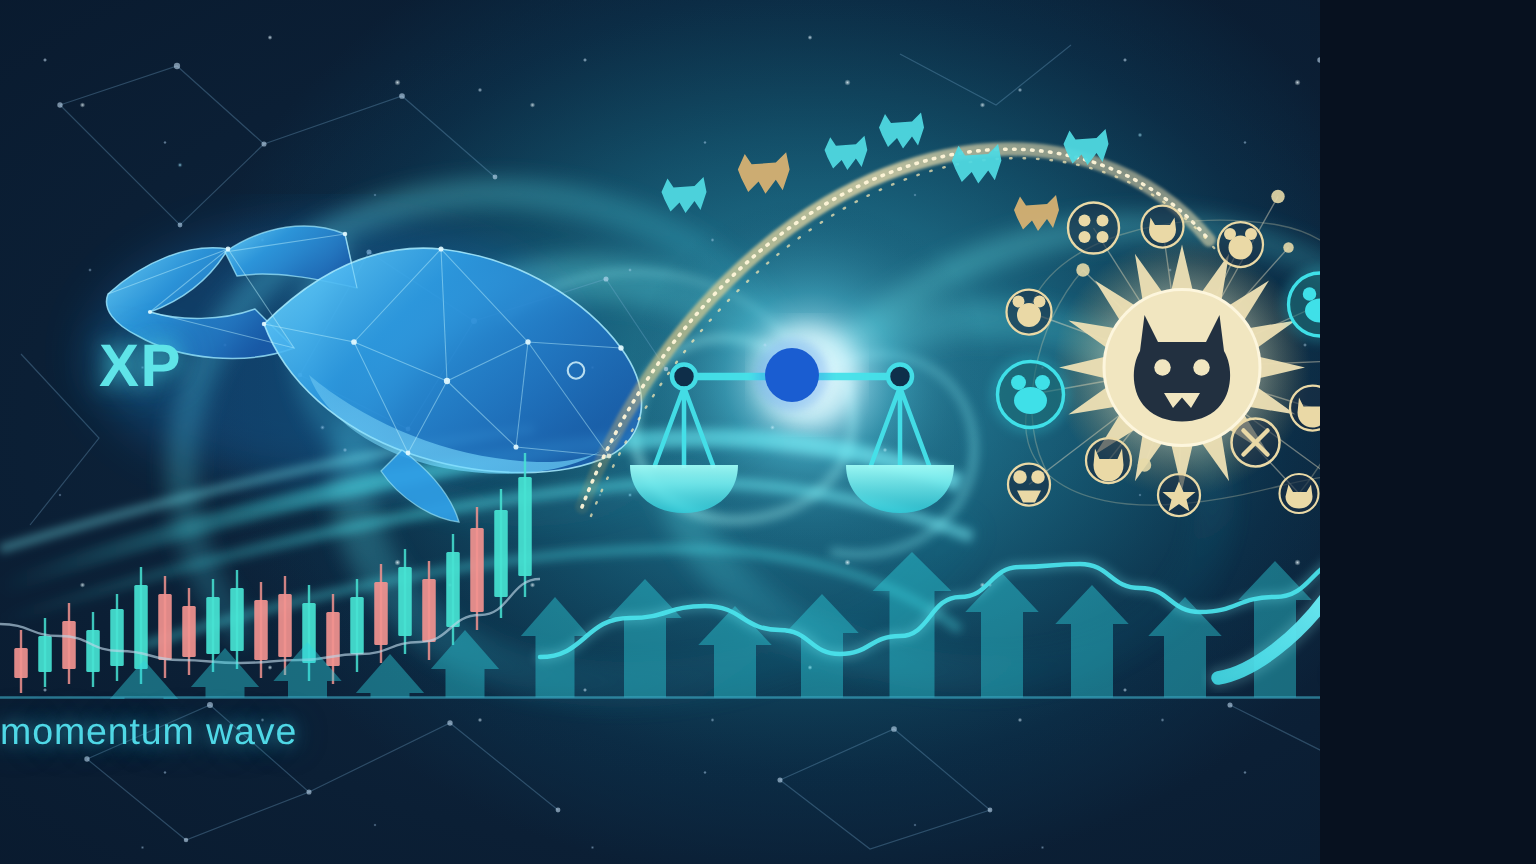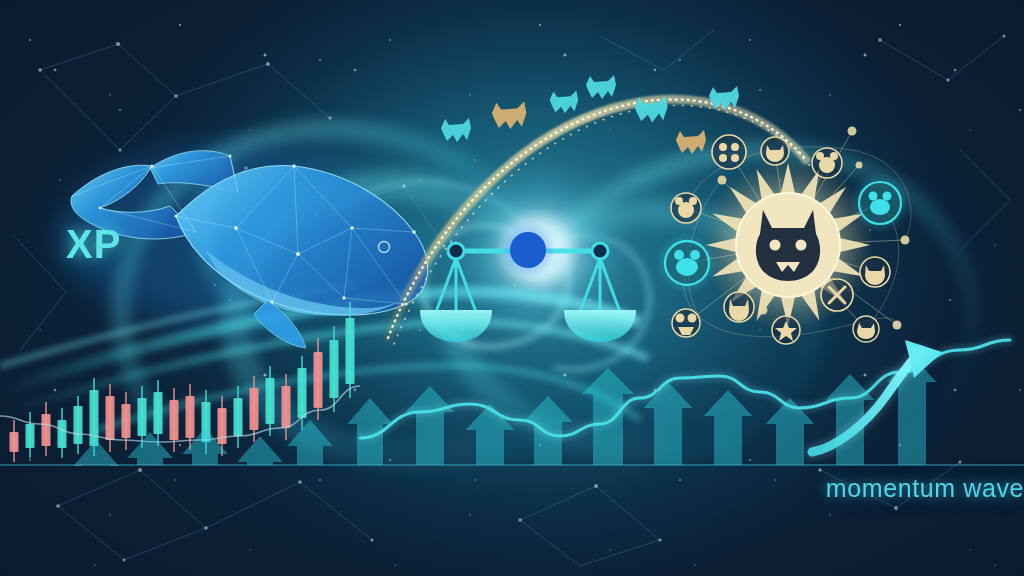--- a/index.html
+++ b/index.html
@@ -1,21 +1,21 @@
 <!DOCTYPE html>
 <html><head>
 <meta charset="utf-8">
 <style>
   * { margin:0; padding:0; box-sizing:border-box; }
   html,body { background:#07111f; }
   body { font-family:"Liberation Sans", sans-serif; }
 
   #scene {
     position:relative;
-    width:1024px; height:576px;
+    width:880px; height:576px;
     overflow:hidden;
     background:
       radial-gradient(ellipse 520px 420px at 540px 255px, #1d6f84 0%, #155b73 22%, #0f4159 42%, #0b2b44 62%, rgba(10,28,48,0) 80%),
       radial-gradient(ellipse 900px 520px at 512px 288px, #102b46 0%, #0b1f35 55%, #08172a 100%),
       linear-gradient(180deg,#0a1729 0%, #0b1c30 45%, #081426 100%);
   }
 
   
   .stars, .stars2, .stars3 { position:absolute; inset:0; pointer-events:none; }
   .stars {
@@ -61,21 +61,21 @@
   #xp-mark {
     position:absolute; left:66px; top:222px;
     font-size:40px; font-weight:bold; letter-spacing:1px;
     color:#5fe4e8;
     text-shadow:0 0 14px rgba(80,225,235,.75), 0 0 34px rgba(60,190,220,.45);
   }
 
   
   #momentum-label {
     position:absolute; left:0; right:0; top:474px;
-    text-align:right;
+    text-align:left;
     font-size:25px; letter-spacing:.6px;
     color:#4fd8e6;
     text-shadow:0 0 12px rgba(70,210,235,.65), 0 0 26px rgba(50,170,210,.35);
   }
 </style>
 </head>
 <body>
 
 <div id="scene">
 

